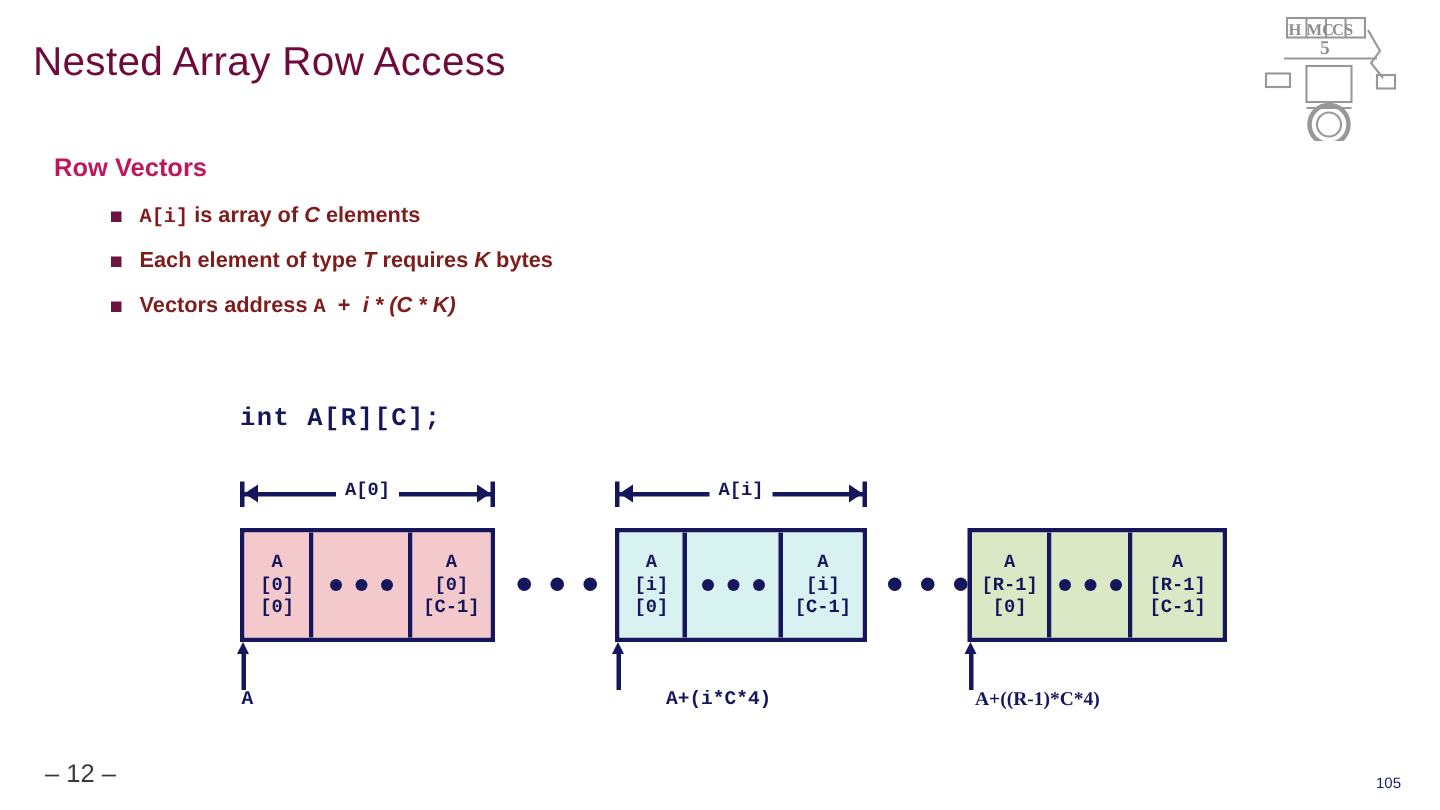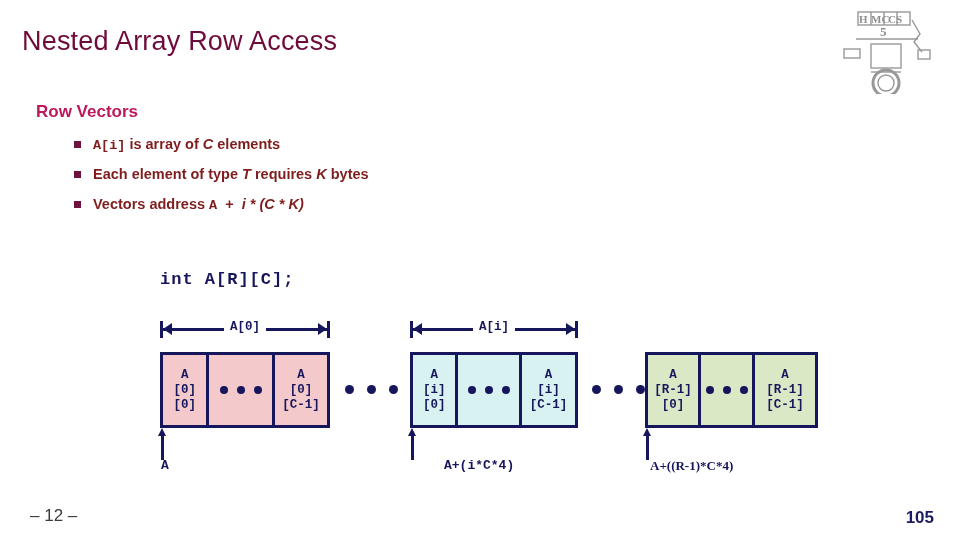--- a/index.html
+++ b/index.html
@@ -232,23 +232,23 @@
     position: absolute;
     left: 30px;
     bottom: 14px;
     font-size: 17px;
     color: #3a3a3a;
   }
   #footer-right {
     position: absolute;
     right: 26px;
     bottom: 12px;
-    font-size: 17px;
+    font-size: 10px;
     color: #1B1B63;
-    font-weight: bold;
+    font-weight: normal;
   }
 </style>
 </head>
 <body>
 
 <div id="slide-title">Nested Array Row Access</div>
 
 <div id="logo">
   <svg viewBox="0 0 110 88" width="110" height="88" aria-hidden="true">
     <g fill="none" stroke="#444" stroke-width="1.4">

